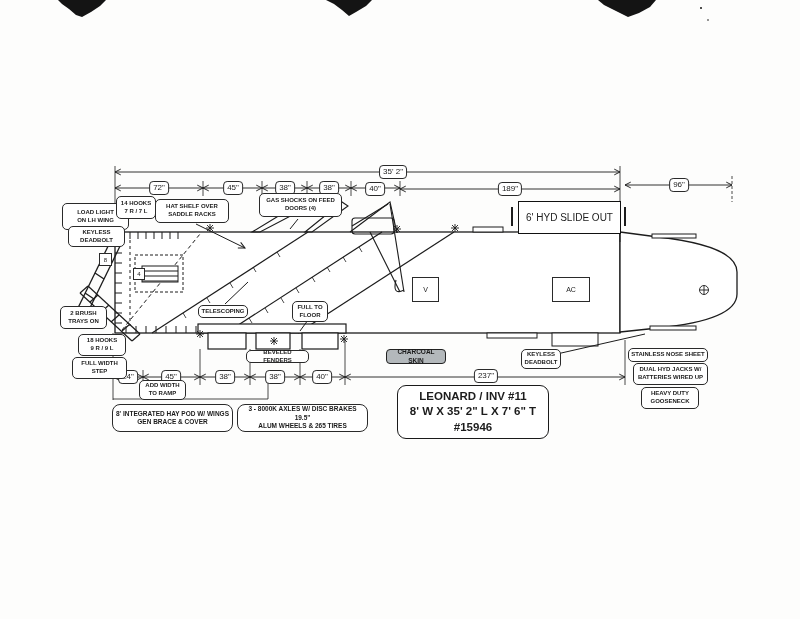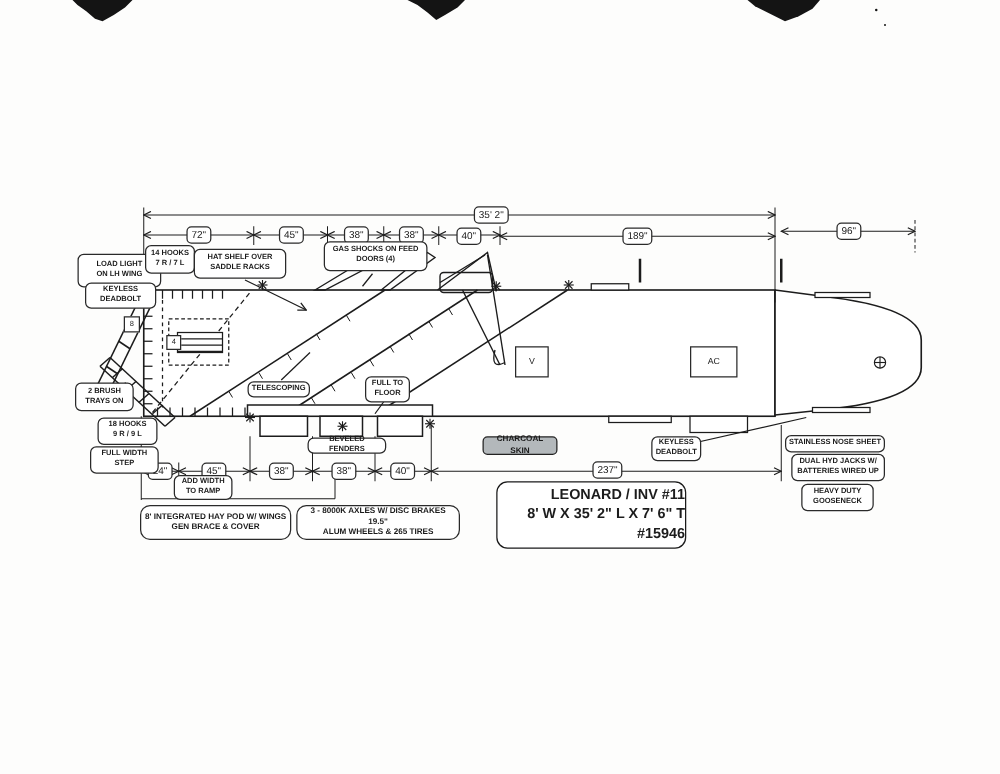--- a/index.html
+++ b/index.html
@@ -12,21 +12,21 @@
       display:flex;align-items:center;justify-content:center;}
   .dim{position:absolute;background:#fff;border:1px solid #2a2a2a;border-radius:4px;
        font-size:8px;font-weight:400;text-align:center;padding:0 3px;line-height:12px;
        transform:translate(-50%,-50%);white-space:nowrap;}
   .mark{position:absolute;background:#fff;border:1px solid #2a2a2a;
         font-size:7px;text-align:center;display:flex;align-items:center;justify-content:center;
         box-sizing:border-box;}
   .title{position:absolute;left:397px;top:385px;width:150px;height:52px;
          border:1.5px solid #1a1a1a;border-radius:9px;background:#fff;
          font-size:11.5px;font-weight:700;text-align:center;line-height:1.35;
-         display:flex;flex-direction:column;align-items:flex-end;justify-content:center;}
+         display:flex;flex-direction:column;align-items:center;justify-content:center;}
   .slideout{position:absolute;left:518px;top:201px;width:101px;height:31px;
             border:1.5px solid #111;background:#fff;font-size:10px;font-weight:400;
             display:flex;align-items:center;justify-content:center;white-space:nowrap;}
   .charcoal{background:#b3b8bb;border:1.2px solid #222;border-radius:4px;font-weight:700;}
 </style>
 </head>
 <body>
 
 <div id="page">
 
@@ -239,20 +239,21 @@
 <div class="dim" style="left:375px;top:189px;">40"</div>
 <div class="dim" style="left:510px;top:189px;">189"</div>
 <div class="dim" style="left:679px;top:185px;">96"</div>
 <div class="dim" style="left:128px;top:377px;">24"</div>
 <div class="dim" style="left:171px;top:377px;">45"</div>
 <div class="dim" style="left:225px;top:377px;">38"</div>
 <div class="dim" style="left:275px;top:377px;">38"</div>
 <div class="dim" style="left:322px;top:377px;">40"</div>
 <div class="dim" style="left:486px;top:376px;">237"</div>
 
+<div class="slideout">6' HYD SLIDE OUT</div>
 <div class="mark" style="left:412px;top:277px;width:27px;height:25px;">V</div>
 <div class="mark" style="left:552px;top:277px;width:38px;height:25px;">AC</div>
 <div class="mark" style="left:99px;top:253px;width:13px;height:13px;font-size:6px;">8</div>
 <div class="mark" style="left:133px;top:268px;width:12px;height:12px;font-size:6px;">4</div>
 
 <div class="co" style="left:62px;top:203px;width:67px;height:27px;">LOAD LIGHT
 ON LH WING</div>
 <div class="co" style="left:68px;top:226px;width:57px;height:21px;">KEYLESS
 DEADBOLT</div>
 <div class="co" style="left:116px;top:196px;width:40px;height:23px;">14 HOOKS

